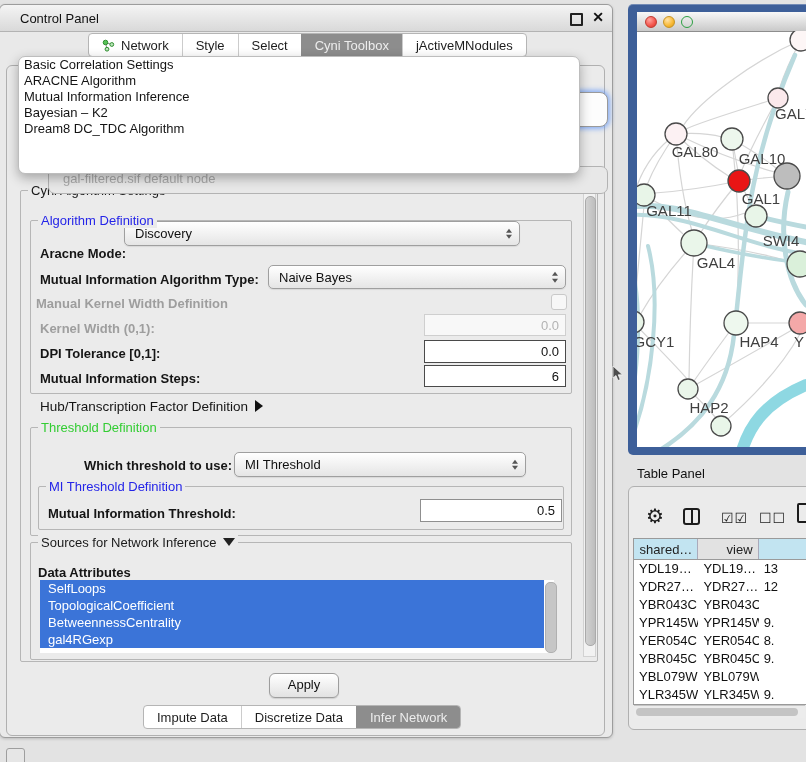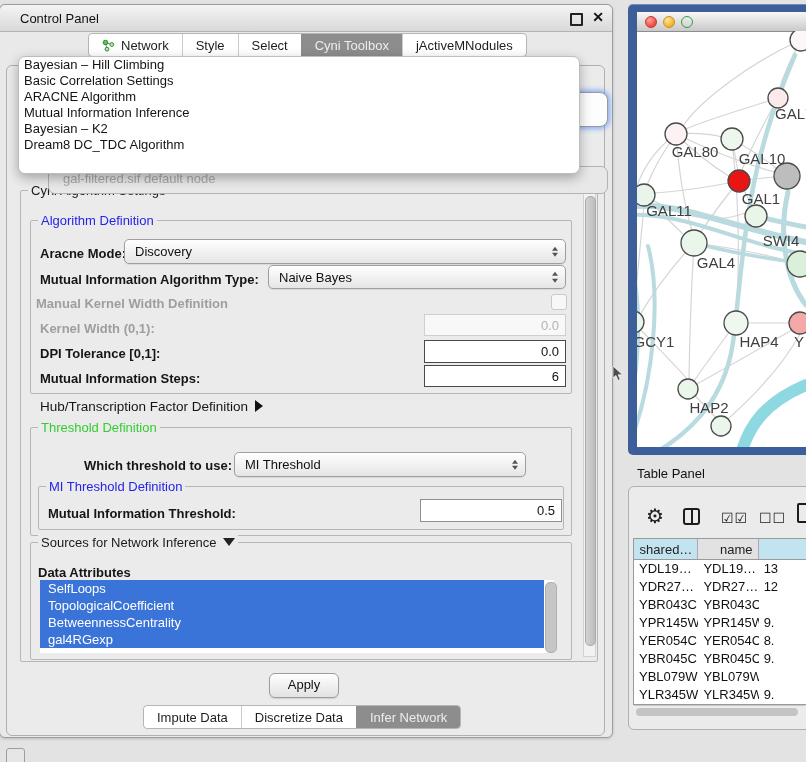--- a/index.html
+++ b/index.html
@@ -142,40 +142,39 @@
       </div>
     </div>
 
   <div class="focusfrag"></div>
   <div class="sliver">
     <span>gal-filtered.sif default node</span>
   </div>
 
   <div class="popup">
     <div id="popup-options">
-        <div class="opt">Bayesian – Hill Climbing</div>
         <div class="opt">Basic Correlation Settings</div>
         <div class="opt b">ARACNE Algorithm</div>
         <div class="opt">Mutual Information Inference</div>
         <div class="opt">Bayesian – K2</div>
         <div class="opt">Dream8 DC_TDC Algorithm</div>
       </div>
   </div>
 
   <div class="grp" style="left:20px;top:190px;width:576px;height:470px"></div>
   <div class="grp-label" style="left:28px;top:183px">Cyni Algorithm Settings</div>
   <div class="vscroll">
       <div class="thumb"></div>
     </div>
 
   <div class="grp" style="left:30px;top:220px;width:540px;height:172px"></div>
   <div class="grp-label blue" style="left:38px;top:213px">Algorithm Definition</div>
 
   <div class="lbl" style="left:40px;top:246px">Aracne Mode:</div>
-  <div class="combo" style="left:124px;top:239px;width:442px;height:25px">
+  <div class="combo" style="left:124px;top:221px;width:396px;height:25px">
     <span class="v">Discovery</span>
     <span class="spin">
         <i class="tu"></i>
         <i class="td"></i>
       </span>
   </div>
 
   <div class="lbl" style="left:40px;top:272px">Mutual Information Algorithm Type:</div>
   <div class="combo" style="left:268px;top:265px;width:298px;height:24px">
     <span class="v">Naive Bayes</span>
@@ -324,21 +323,21 @@
   <div class="ticon colsicon" style="position:absolute">
       <i></i>
     </div>
   <div class="ticon checks">☑☑</div>
   <div class="ticon unchecks">☐☐</div>
   <div class="ticon fileicon" style="position:absolute"></div>
 
   <div class="tbl">
     <div class="th" id="tbl-head">
         <div class="c hl" style="width: 77px;">shared…</div>
-        <div class="c" style="width: 72px;">name</div>
+        <div class="c" style="width: 72px;">view</div>
         <div class="c hl" style="width: 60px;"></div>
       </div>
     <div id="tbl-body">
         <div class="tr">
           <div class="c" style="width: 77px;">YDL19…</div>
           <div class="c" style="width: 72px;">YDL19…</div>
           <div class="c" style="width: 60px;">13</div>
         </div>
         <div class="tr">
           <div class="c" style="width: 77px;">YDR27…</div>

